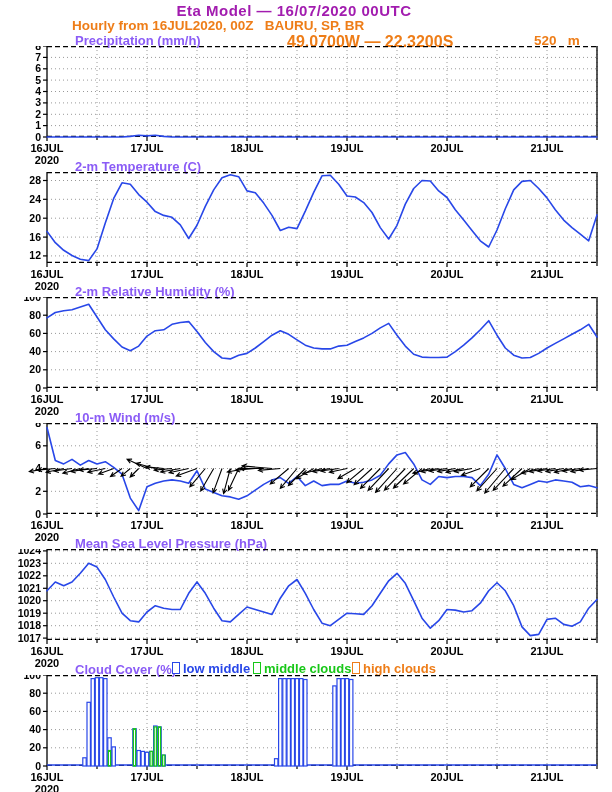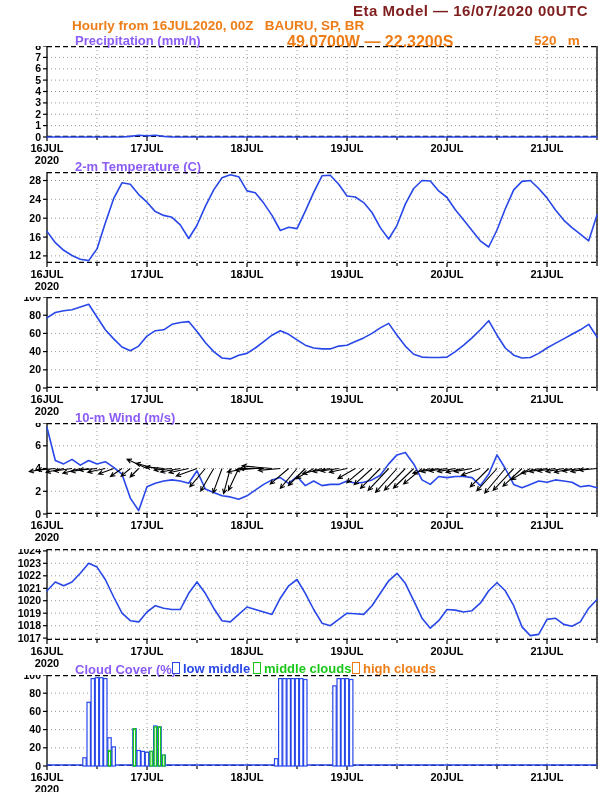--- a/index.html
+++ b/index.html
@@ -1,19 +1,19 @@
 <!DOCTYPE html>
 <html><head>
 <meta charset="utf-8">
 <style>
   html,body{margin:0;padding:0;background:#fff;}
   #page{position:relative;width:612px;height:792px;background:#fff;overflow:hidden;
         font-family:"Liberation Sans",sans-serif;font-weight:bold;}
   .hdr{position:absolute;white-space:pre;}
-  #title{left:0;top:2px;width:588px;text-align:right;font-size:15px;color:#7f1d1d;letter-spacing:.5px;}
+  #title{left:0;top:2px;width:588px;text-align:center;font-size:15px;color:#a21caf;letter-spacing:.5px;}
   #subtitle{left:72px;top:18px;font-size:13.5px;color:#ee7d18;}
   #coords{left:287px;top:33px;font-size:16px;color:#ee7d18;}
   #elev{left:534px;top:33px;font-size:13.5px;color:#ee7d18;}
   .panel-label{position:absolute;left:75px;font-size:13px;color:#8b5cf6;white-space:pre;}
   .legend-item{position:absolute;top:661px;font-size:13px;white-space:pre;}
   .swatch{display:inline-block;width:6px;height:10px;background:#fff;border:1.5px solid;
           margin-right:3px;vertical-align:-1px;}
   svg{position:absolute;left:0;}
   svg text{font-family:"Liberation Sans",sans-serif;font-weight:bold;fill:#000;}
   .ylab{font-size:10.5px;}
@@ -29,21 +29,23 @@
 <body>
 
 <div id="page">
   <div id="title" class="hdr">Eta Model — 16/07/2020 00UTC</div>
   <div id="subtitle" class="hdr">Hourly from 16JUL2020, 00Z   BAURU, SP, BR</div>
   <div id="coords" class="hdr">49.0700W — 22.3200S</div>
   <div id="elev" class="hdr">520   m</div>
 
   <div class="panel-label" style="top:33px">Precipitation (mm/h)</div>
   <div class="panel-label" style="top:159px">2-m Temperature (C)</div>
+  <div class="panel-label" style="top:284px">2-m Relative Humidity (%)</div>
   <div class="panel-label" style="top:410px">10-m Wind (m/s)</div>
+  <div class="panel-label" style="top:536px">Mean Sea Level Pressure (hPa)</div>
   <div class="panel-label" style="top:662px">Cloud Cover (%)</div>
 
   <div class="legend-item" style="left:172px;color:#2847e8"><span class="swatch" style="border-color:#2847e8"></span><span>low middle</span></div>
   <div class="legend-item" style="left:253px;color:#18c818"><span class="swatch" style="border-color:#18c818"></span><span>middle clouds</span></div>
   <div class="legend-item" style="left:352px;color:#ee7d18"><span class="swatch" style="border-color:#ee7d18"></span><span>high clouds</span></div>
 
   <svg id="panel-0" width="612" height="122" style="top:46px">
       <line class="tick" x1="43" y1="91.0" x2="47" y2="91.0"></line>
       <text class="ylab" text-anchor="end" x="41" y="94.5">0</text>
       <line class="grid" x1="47" y1="79.6" x2="597" y2="79.6"></line>

